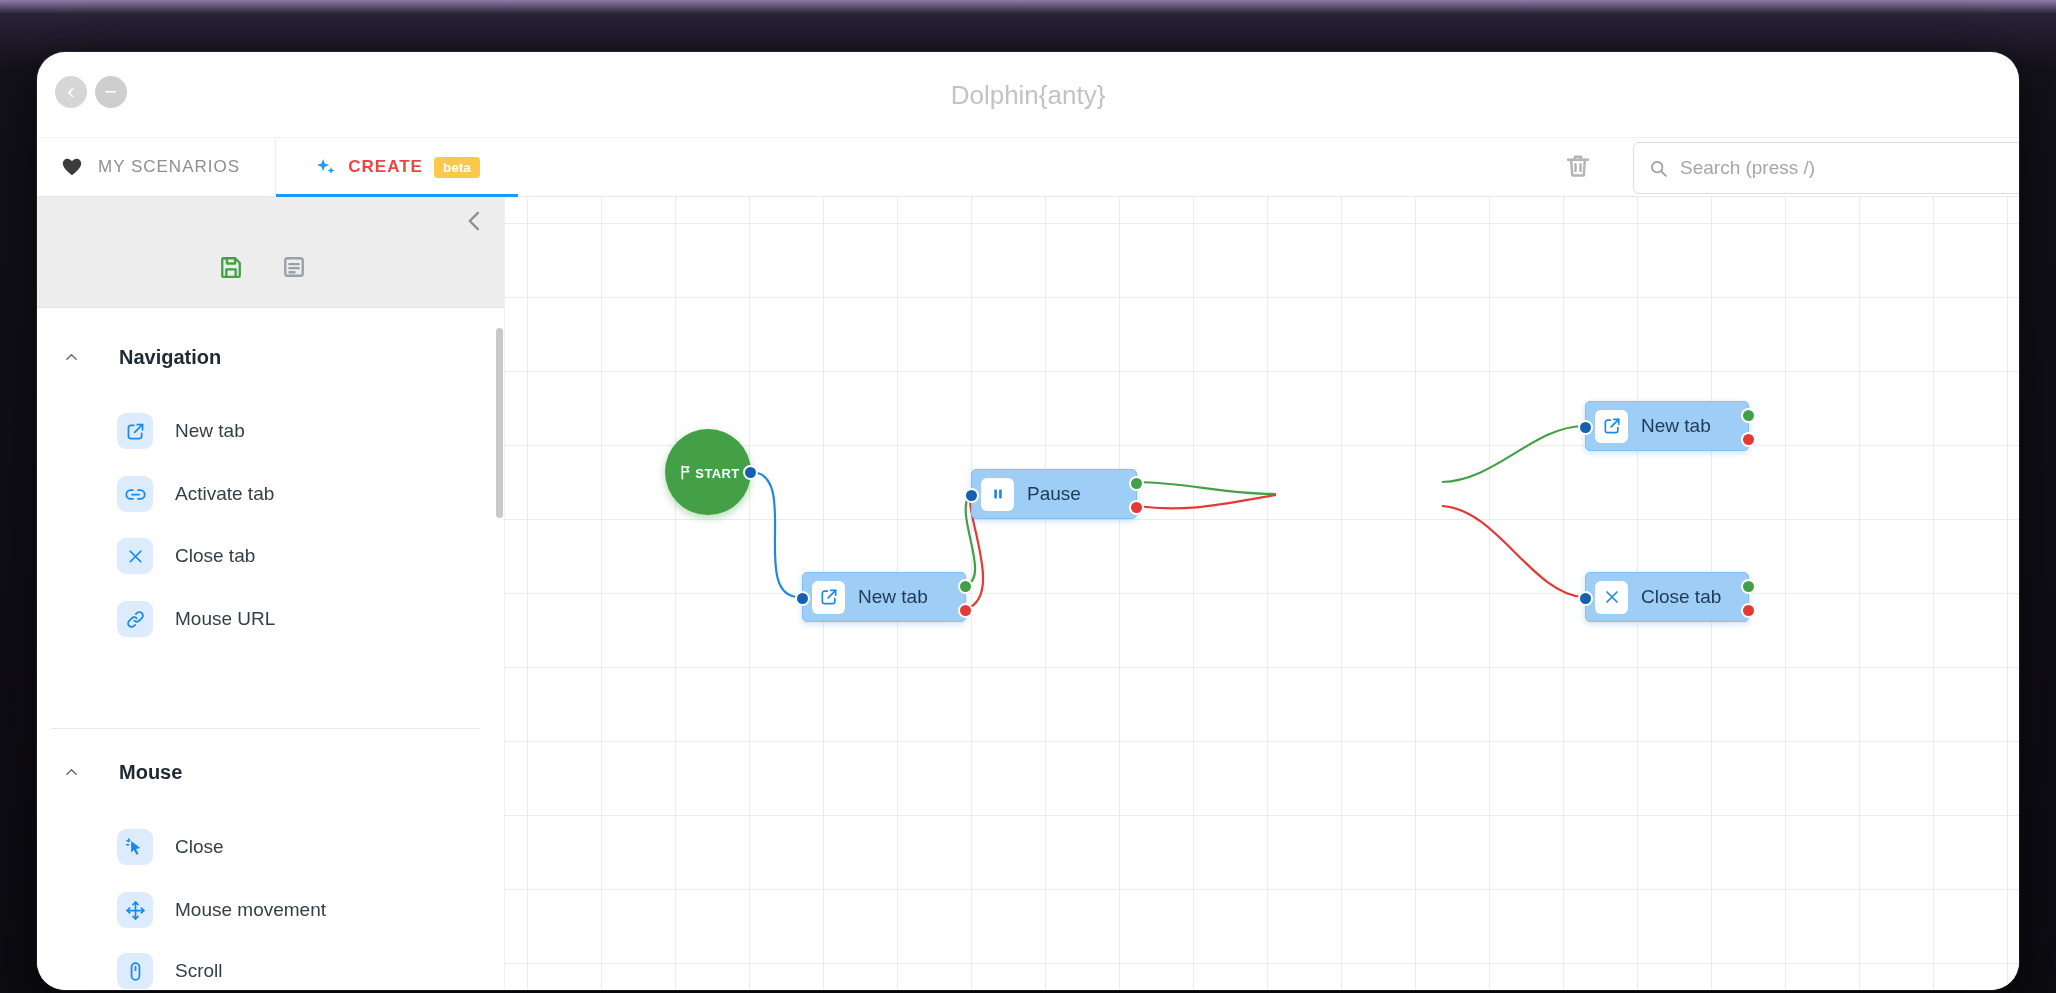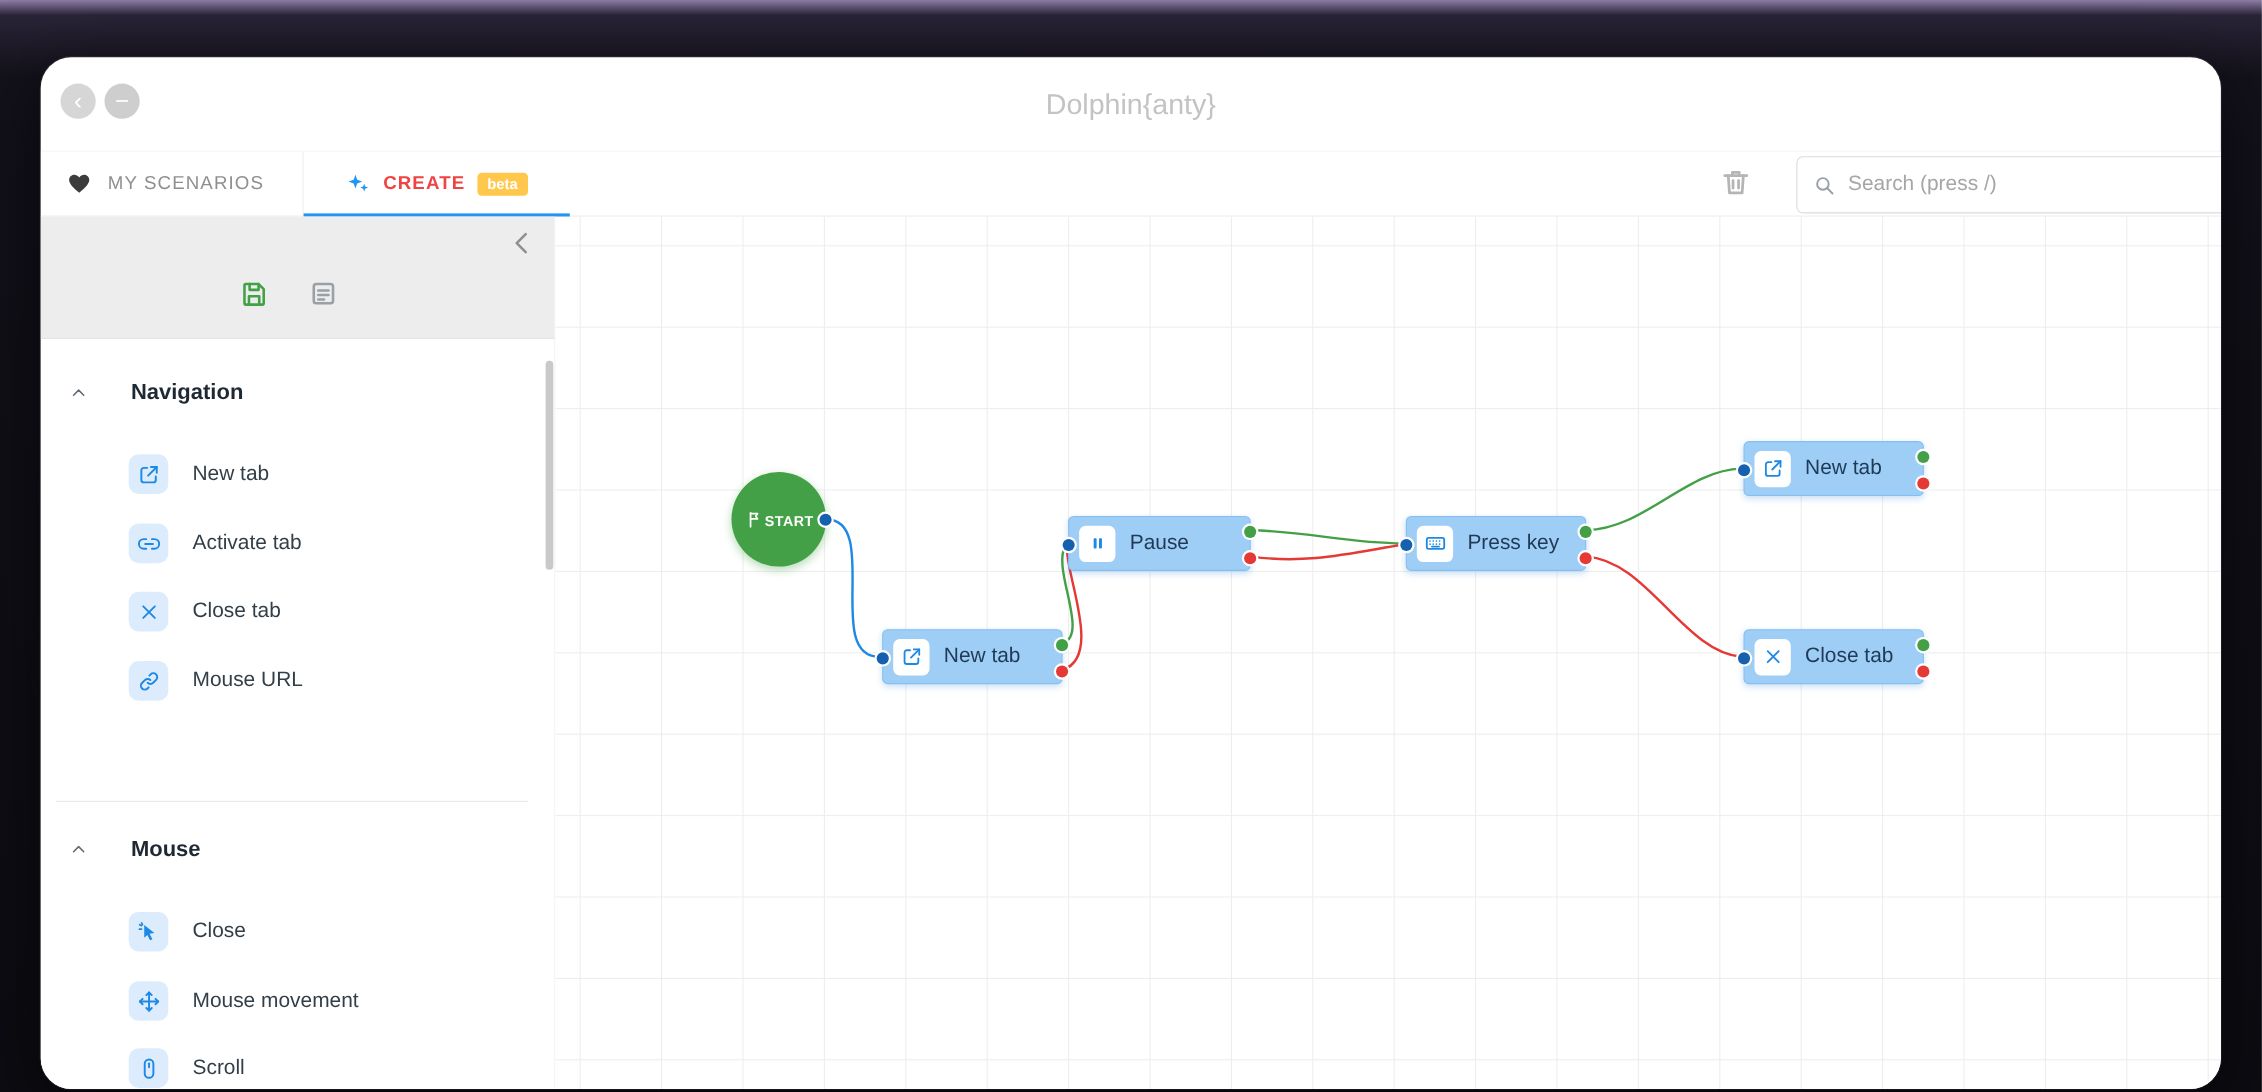--- a/index.html
+++ b/index.html
@@ -290,32 +290,20 @@
         <svg viewBox="0 0 24 24" fill="currentColor">
             <rect x="7.5" y="6.5" width="3.2" height="11" rx="1"></rect>
             <rect x="13.3" y="6.5" width="3.2" height="11" rx="1"></rect>
           </svg>
       </span>
       <span class="node-label">Pause</span>
       <span class="dot ok"></span>
       <span class="dot err"></span>
     </div>
 
-    <div class="node" style="left:773px;top:272px;width:164px">
-      <span class="dot in"></span>
-      <span class="node-ic">
-        <svg class="ic" viewBox="0 0 24 24">
-            <rect x="2.5" y="6" width="19" height="12" rx="2"></rect>
-            <path d="M6 9.5h.01M9.5 9.5h.01M13 9.5h.01M16.5 9.5h.01M6 12.8h.01M9.5 12.8h.01M13 12.8h.01M16.5 12.8h.01M8 15.5h8" style="stroke-width:1.8"></path>
-          </svg>
-      </span>
-      <span class="node-label">Press key</span>
-      <span class="dot ok"></span>
-      <span class="dot err"></span>
-    </div>
 
     <div class="node" style="left:1080px;top:204px;width:164px">
       <span class="dot in"></span>
       <span class="node-ic">
         <svg class="ic" viewBox="0 0 24 24">
             <path d="M10 5H6.5A2.5 2.5 0 0 0 4 7.5v10A2.5 2.5 0 0 0 6.5 20h10a2.5 2.5 0 0 0 2.5-2.5V14"></path>
             <path d="M14 4h6v6"></path>
             <path d="M20 4l-9 9"></path>
           </svg>
       </span>

